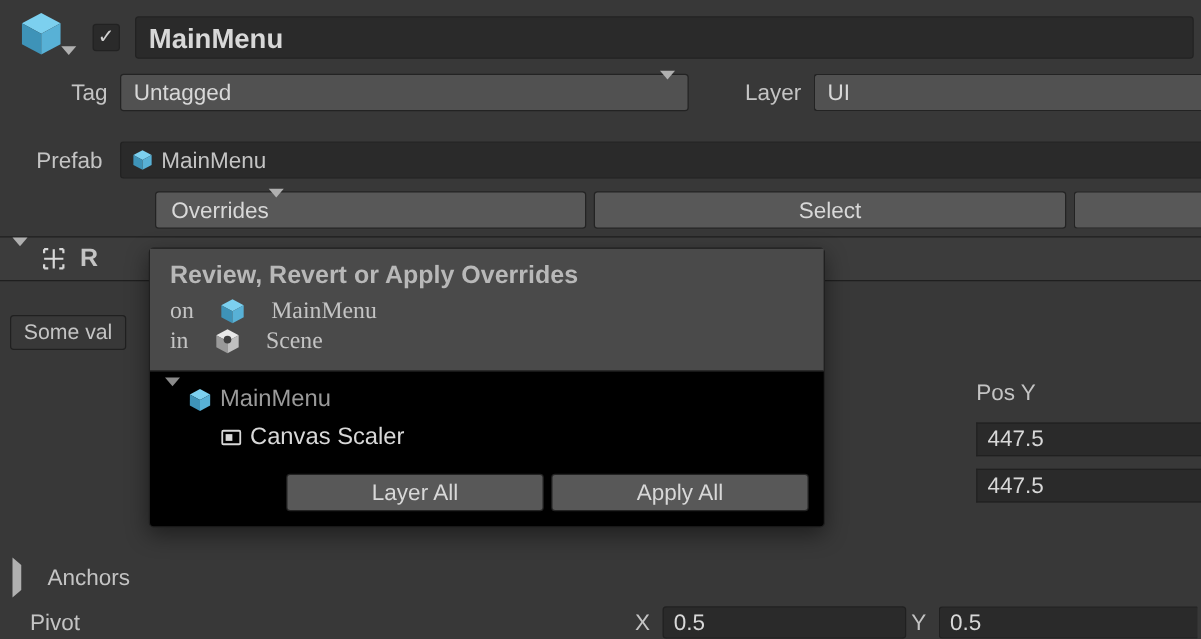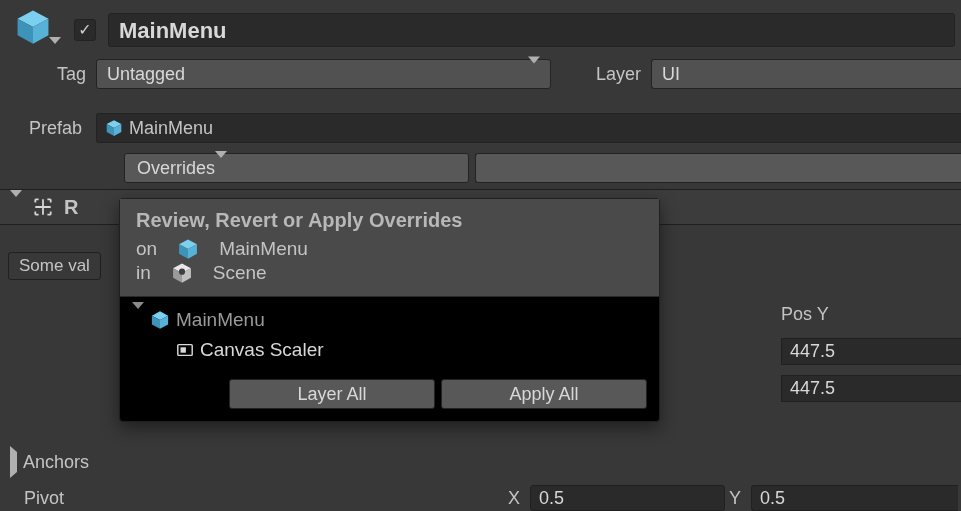--- a/index.html
+++ b/index.html
@@ -172,21 +172,21 @@
     color: #d8d8d8;
   }
 
   
   .anchors-row {
     position: absolute;
     left: 10px;
     top: 452px;
     display: flex;
     align-items: center;
-    gap: 6px;
+    gap: 21px;
     justify-content: flex-end;
   }
   .pivot-row {
     position: absolute;
     left: 24px;
     top: 485px;
     display: flex;
     align-items: center;
     gap: 4px;
     width: 934px;
@@ -220,21 +220,21 @@
     background: #4a4a4a;
     padding: 10px 16px 10px 16px;
     border-bottom: 1px solid #2a2a2a;
   }
   .popup-title {
     color: #b8b8b8;
     font-weight: 700;
     font-size: 20px;
     margin-bottom: 6px;
   }
-  .popup-line { display: flex; align-items: center; gap: 20px; color: #c4c4c4; font-size: 19px; margin: 2px 0; }
+  .popup-line { display: flex; align-items: center; gap: 20px; color: #c4c4c4; font-size: 19px; margin: 2px 0; font-family: Liberation Serif, serif; }
   .popup-body { padding: 8px 12px 6px 12px; }
   .tree-row { display: flex; align-items: center; gap: 6px; color: #9a9a9a; font-size: 19px; height: 30px; }
   .tree-row.child { padding-left: 44px; color: #d8d8d8; }
   .component-icon { width: 18px; height: 18px; }
   .popup-buttons {
     display: flex;
     gap: 6px;
     padding: 8px 12px 12px 12px;
     justify-content: center;
   }
@@ -297,20 +297,23 @@
     </svg>
     <span>MainMenu</span>
   </span>
 </div>
 
 <div class="override-row">
   <span class="override-pad"></span>
   <span class="btn overrides-dd">
     <span>Overrides</span>
     <span class="tri"><span class="tri-down"></span></span>
+  </span>
+  <span class="btn select-btn">
+    <span>Select</span>
   </span>
   <span class="btn open-btn"></span>
 </div>
 
 <div class="component-header">
   <span><span class="tri-down"></span></span>
   <svg class="rect-icon" viewBox="0 0 20 20">
     <g stroke="#d8d8d8" stroke-width="1.6" fill="none">
       <path d="M3 10 L17 10 M10 3 L10 17"></path>
       <path d="M3 3 L3 6 M3 3 L6 3 M17 3 L14 3 M17 3 L17 6 M3 17 L3 14 M3 17 L6 17 M17 17 L17 14 M17 17 L14 17"></path>

